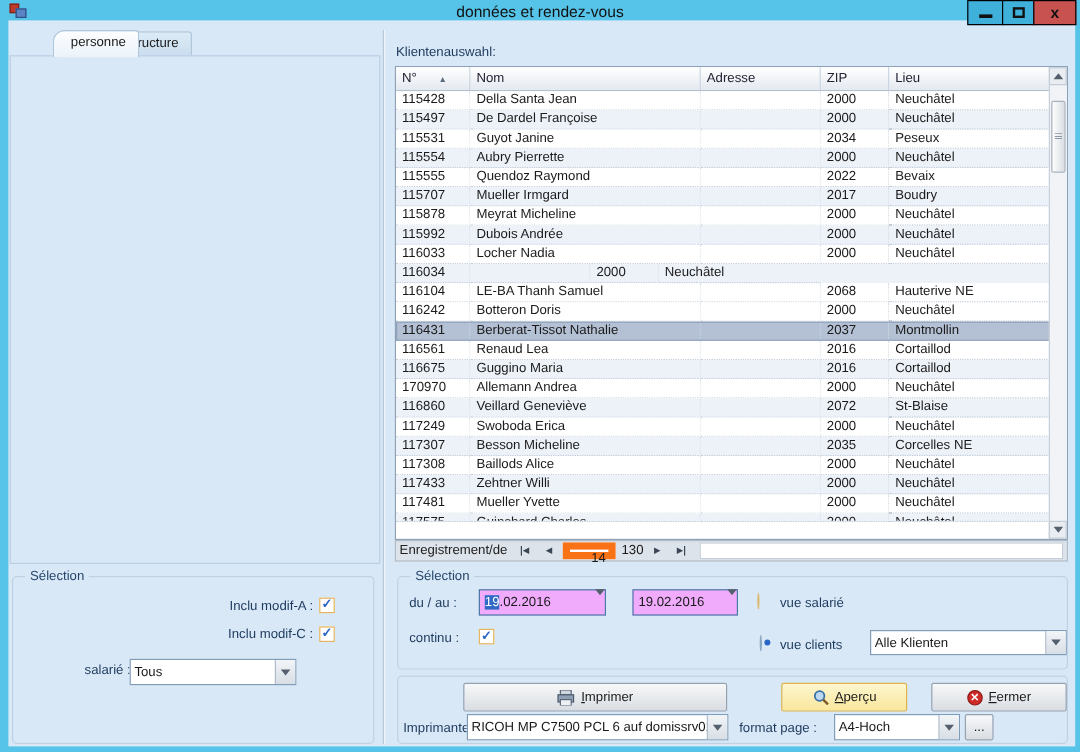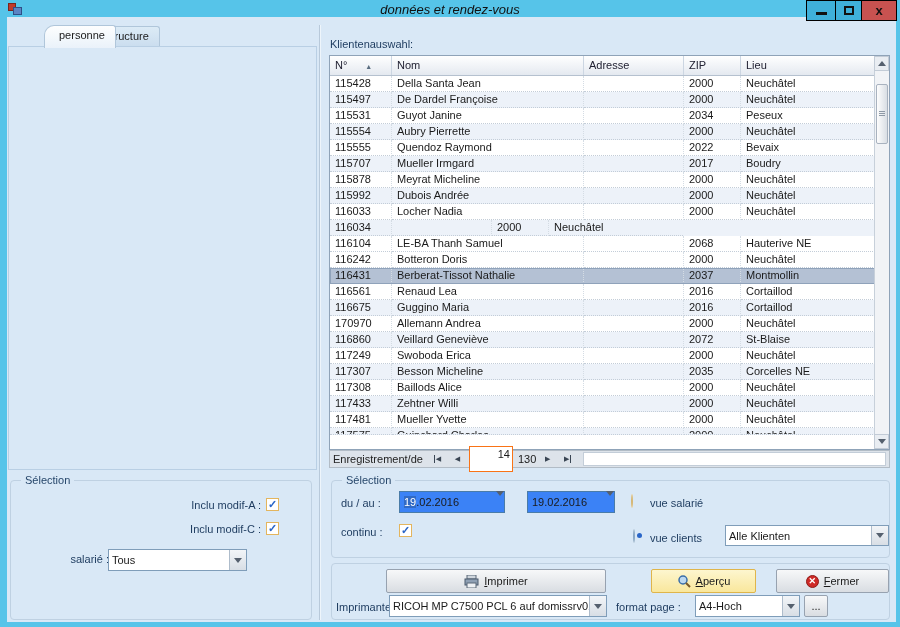--- a/index.html
+++ b/index.html
@@ -3,21 +3,21 @@
 <meta charset="utf-8">
 <style>
   * { margin:0; padding:0; box-sizing:border-box; }
   html,body { width:900px; height:627px; }
   body { font-family:"Liberation Sans", sans-serif; font-size:11px; color:#1a1a1a; }
   .abs { position:absolute; }
   .window { position:relative; width:900px; height:627px; background:#56c4e9; overflow:hidden; }
   .content-bg { left:7px; top:17px; width:889px; height:605px; background:#d9e8f6; }
 
   
-  .titlebar-title { left:0; right:0; top:2px; text-align:center; font-size:13px; color:#111;font-style:italic; }
+  .titlebar-title { left:0; right:0; top:2px; text-align:center; font-size:13px; color:#111; }
   .app-icon { left:8px; top:3px; width:14px; height:12px; }
   .app-icon .sq1 { position:absolute; left:0; top:0; width:8px; height:8px; background:#c0392b; border:1px solid #7b241c; }
   .app-icon .sq2 { position:absolute; left:5px; top:4px; width:9px; height:8px; background:#5b84c4; border:1px solid #2e4f86; }
   .winbtn { top:0; height:21px; border:1px solid #000; display:flex; align-items:center; justify-content:center; }
   .btn-min { left:806px; width:30px; background:#3fb0da; }
   .btn-max { left:835px; width:27px; background:#3fb0da; }
   .btn-close { left:861px; width:36px; background:#c85250; font-weight:bold; font-size:13px; color:#111; }
   .glyph-min { width:11px; height:3px; background:#111; margin-top:6px; }
   .glyph-max { width:10px; height:9px; border:2px solid #111; background:transparent; }
 
@@ -70,21 +70,21 @@
   
   .navbar { left:329px; top:450px; width:561px; height:18px; background:#dde3ea; border:1px solid #b2bcc6;
             display:flex; align-items:center; padding:0 3px; gap:3px; }
   .nav-label { color:#222; margin-right:3px; }
   .navbtn { width:17px; height:14px; background:#dde3ea; display:flex; align-items:center; justify-content:center;
             font-size:7px; color:#3d4document:solid; color:#3d4document; }
   .navbtn span { font-size:7px; color:#394желез; }
   .navbtn .g { font-size:7px; color:#3a4654; }
   .navbtn .bar-l { border-left:1px solid #3a4654; padding-left:1px; }
   .navbtn .bar-r { border-right:1px solid #3a4654; padding-right:1px; }
-  .nav-current { width:44px; height:26px; background:#fff; border:1px solid #f97316; text-align:right; padding:1px 2px 0 0; }
+  .nav-current { width:44px; height:14px; background:#fff; border:6px solid #f97316; text-align:right; padding:1px 2px 0 0; }
   .nav-total { margin-left:2px; }
   .nav-rest { flex:1; height:14px; background:#fff; border:1px solid #c3cdd8; margin-left:4px; }
 
   
   .group { border:1px solid #bfd1e2; border-radius:4px; }
   .group-title { position:absolute; top:-7px; left:10px; background:#d9e8f6; padding:0 4px; color:#27476b; }
   .lgroup { left:10px; top:480px; width:302px; height:140px; }
   .rgroup { left:331px; top:480px; width:559px; height:78px; }
   .bgroup { left:331px; top:563px; width:559px; height:57px; }
 
@@ -92,21 +92,21 @@
   .lbl { color:#1c3a5e; white-space:nowrap; }
   .checkbox { width:13px; height:13px; background:#fff; border:1px solid #e3b55e; display:flex; align-items:center; justify-content:center;
               color:#2a66c8; font-weight:bold; font-size:11px; line-height:11px; }
   .radio { width:13px; height:13px; border-radius:50%; background:#fdfdfa; border:1px solid #d5b878; position:relative; }
   .radio.on { border-color:#8aa8c4; }
   .radio.on::after { content:""; position:absolute; left:3px; top:3px; width:5px; height:5px; border-radius:50%; background:#2a66c8; }
   .combo { background:#fff; border:1px solid #7f9db9; display:flex; align-items:center; }
   .combo .txt { flex:1; padding:0 0 0 3px; white-space:nowrap; overflow:hidden; }
   .combo .drop { width:17px; align-self:stretch; background:linear-gradient(#f2f5f8,#d8dee5); border-left:1px solid #aebccb;
                  display:flex; align-items:center; justify-content:center; }
-  .datebox { background:#3b82f6; border:1px solid #4a7ca8; display:flex; align-items:center; }
+  .datebox { background:#f0abfc; border:1px solid #4a7ca8; display:flex; align-items:center; }
   .datebox .txt { flex:1; padding:0 0 0 4px; white-space:nowrap; }
   .datebox .seg-sel { background:#316ac5; color:#fff; }
   .btn { background:linear-gradient(#f7f8f9,#d9dde2); border:1px solid #97a2b0; border-radius:2px;
          display:flex; align-items:center; justify-content:center; gap:5px; }
   .btn-label { display:block; }
   .btn-label::first-letter { text-decoration:underline; }
   .btn.apercu { background:linear-gradient(#fdf6cf,#f9e79c); border:1px solid #dfb54b; }
   .fermer-ico { width:13px; height:13px; border-radius:50%; background:#cf2a27; color:#fff; font-size:9px; font-weight:bold;
                 display:flex; align-items:center; justify-content:center; border:1px solid #8e1b18; }
 

